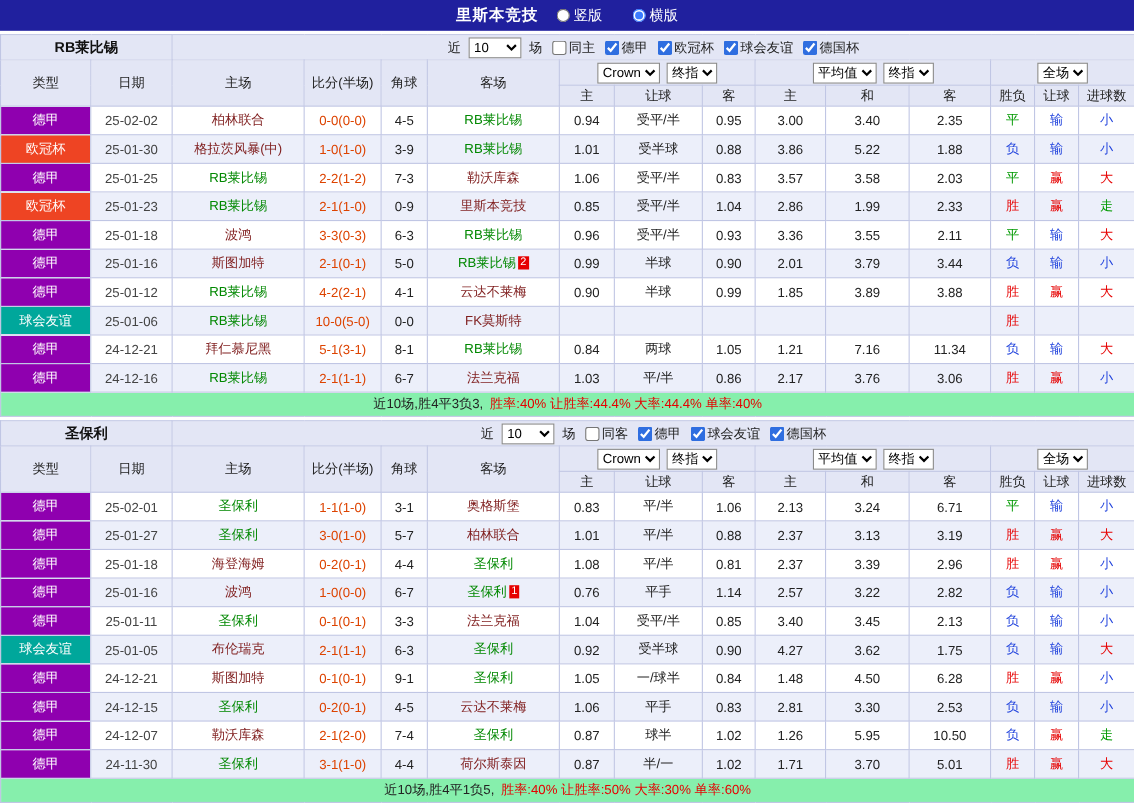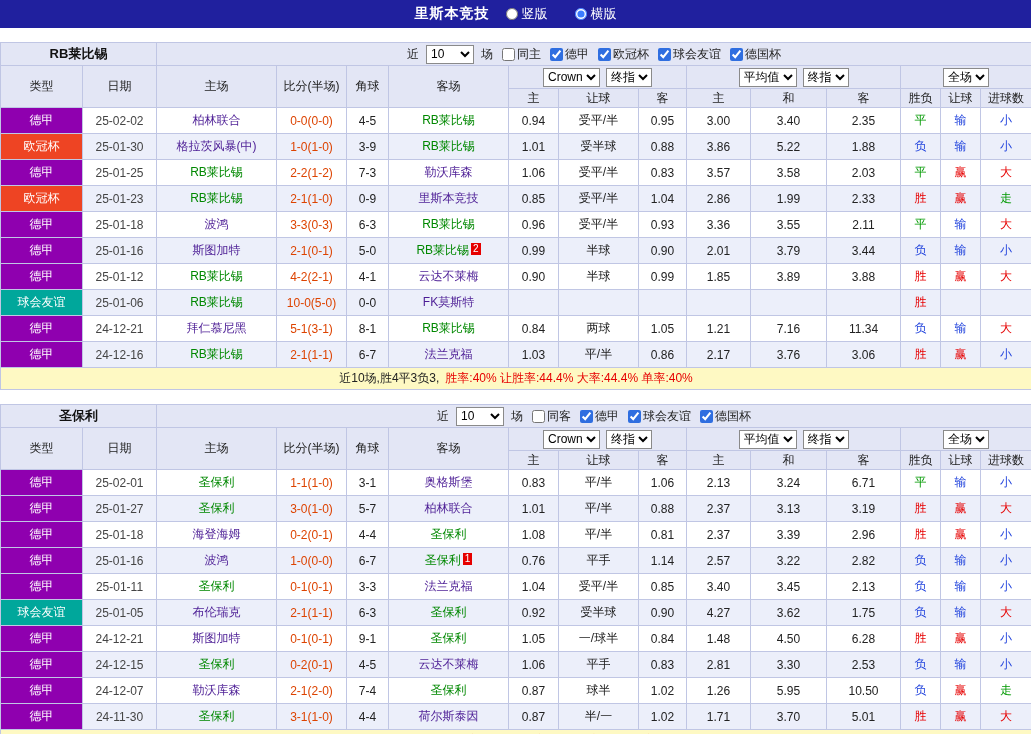--- a/index.html
+++ b/index.html
@@ -4,44 +4,44 @@
 <style>
   html,body{margin:0;padding:0;background:#fff;}
   body{width:1031px;font-family:"Liberation Sans","DejaVu Sans",sans-serif;}
   .topbar{height:28px;background:#20209e;display:flex;align-items:center;justify-content:center;gap:16px;color:#fff;font-size:13px;}
   .topbar .title{font-weight:bold;font-size:14px;letter-spacing:1px;}
   .radio-group{display:inline-flex;align-items:center;gap:27px;}
   .radio-group label{display:inline-flex;align-items:center;gap:4px;cursor:pointer;}
   input[type=radio]{width:12px;height:12px;margin:0;accent-color:#3b7cff;}
   input[type=checkbox]{width:13px;height:13px;margin:0;accent-color:#2f6ee0;}
 
-  .section{margin-top:14px;}
+  .section{margin-top:3px;}
   table.stat{width:1031px;border-collapse:collapse;table-layout:fixed;font-size:12px;}
   table.stat th,table.stat td{border:1px solid #c0c6e4;text-align:center;padding:0;white-space:nowrap;overflow:hidden;}
   thead th{background:#e3e6f5;font-weight:normal;color:#222;}
   .title-row th{height:22px;}
   .team-name{font-weight:bold;text-align:left;padding-left:8px;font-size:13px;color:#111;}
   .filters-inner{display:inline-flex;align-items:center;gap:4px;}
   .cb-label{display:inline-flex;align-items:center;gap:2px;margin-left:5px;cursor:pointer;}
   select{font-size:12px;height:19px;border:1px solid #8a8a8a;background:#fff;margin:0 3px;padding:0;}
   .count-select{width:48px;}
   .dd-row th{height:22px;}
   .sub-row th{height:18px;}
   tbody td{height:25px;color:#222;}
   tbody tr:nth-child(even) td{background:#eceffa;}
   td.league{color:#fff;}
   td.date{color:#444;}
   td.score{color:#dd4300;}
-  .team{color:#4c1d95;cursor:pointer;}
+  .team{color:#7f1d1d;cursor:pointer;}
   .team.focus{color:#008800;}
   .card{display:inline-block;background:#e60000;color:#fff;font-size:10px;line-height:12px;padding:0 2px;margin-left:2px;vertical-align:2px;}
   .res-win{color:#e60000;}
   .res-draw{color:#009900;}
   .res-lose{color:#2244dd;}
-  .footer-row td{height:21px;background:#fef9c3;color:#222;}
+  .footer-row td{height:21px;background:#86efac;color:#222;}
   .stats-red{color:#e60000;margin-left:6px;}
 </style>
 </head>
 <body>
 
 <div class="topbar">
   <span class="title">里斯本竞技</span>
   <span class="radio-group">
       <label class="radio-label">
         <input type="radio" name="layout" style="">

